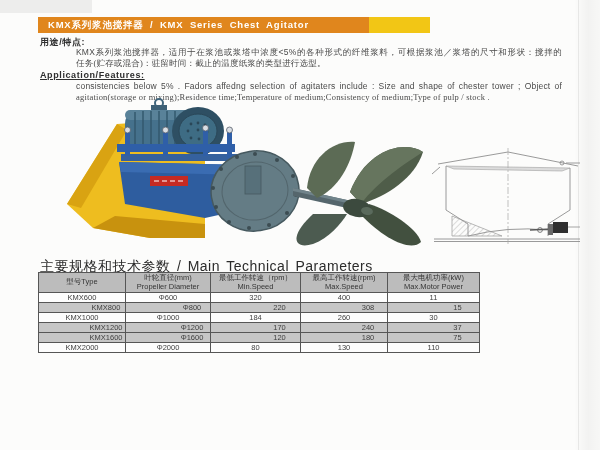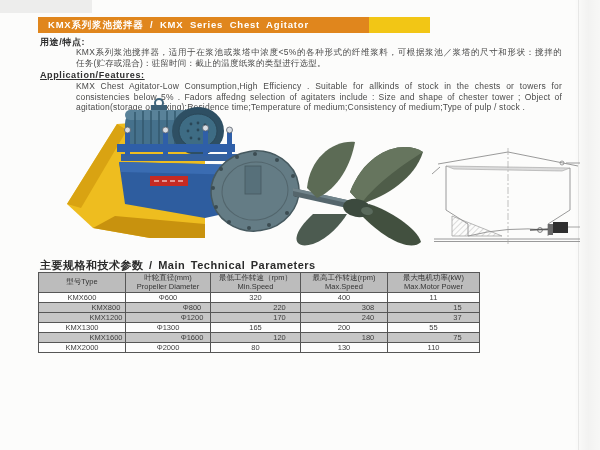--- a/index.html
+++ b/index.html
@@ -32,31 +32,31 @@
   
   .sec-heading{
     position:absolute;left:40px;font-weight:bold;font-size:9px;color:#2e2e2e;
     letter-spacing:0.6px;
   }
   .sec-body{
     position:absolute;left:40px;width:522px;font-size:8.5px;color:#4a4a4a;
     line-height:10.5px;letter-spacing:0.2px;
   }
   .jline{text-align:justify;text-align-last:justify;white-space:normal;padding-left:36px;}
-  .jline.last{text-align-last:left;}
+  .jline.last{text-align-last:left;font-family:Liberation Serif, serif;}
   #cn-heading{top:36px;}
   #cn-body{top:47px;}
   #en-heading{top:70px;text-decoration:underline;}
   #en-body{top:81px;}
   
   #machine-photo{position:absolute;left:55px;top:96px;width:380px;height:168px;}
   #tank-diagram{position:absolute;left:430px;top:140px;width:155px;height:115px;}
   
   .table-title{
-    position:absolute;left:40px;top:258px;font-weight:bold;font-size:11px;color:#2b2b2b;
+    position:absolute;left:40px;top:258px;font-weight:normal;font-size:14px;color:#2b2b2b;
     letter-spacing:0.5px;word-spacing:2px;
   }
   table.params{
     position:absolute;left:38px;top:272px;width:441px;
     border-collapse:collapse;table-layout:fixed;
   }
   table.params th, table.params td{
     border:1px solid #565656;padding:0;margin:8px;
     text-align:center;vertical-align:middle;
     font-weight:normal;color:#353535;
@@ -80,21 +80,20 @@
 </div>
 
 <div class="sec-heading" id="cn-heading">用途/特点:</div>
 <div class="sec-body" id="cn-body">
     <div class="jline">KMX系列浆池搅拌器，适用于在浆池或浆塔中浓度&lt;5%的各种形式的纤维浆料，可根据浆池／浆塔的尺寸和形状：搅拌的</div>
     <div class="jline last">任务(贮存或混合)：驻留时间：截止的温度纸浆的类型进行选型。</div>
   </div>
 
 <div class="sec-heading" id="en-heading">Application/Features:</div>
 <div class="sec-body" id="en-body">
-    <div class="jline">KMX Chest Agitator-Low Consumption,High Efficiency . Suitable for allkinds of stock in the chests or towers for</div>
     <div class="jline">consistencies below 5% . Fadors affedng selection of agitaters include : Size and shape of chester tower ; Object of</div>
     <div class="jline last">agitation(storage or mixing);Residence time;Temperature of medium;Consistency of medium;Type of pulp / stock .</div>
   </div>
 
 <svg id="machine-photo" viewBox="0 0 380 168">
 
   <g>
     <polygon points="12,108 62,28 120,24 150,40 150,142 95,142 38,132" fill="#eebd1f"></polygon>
     <polygon points="12,108 62,28 72,34 26,112" fill="#d9a312"></polygon>
     <polygon points="38,132 95,142 150,142 150,128 60,120" fill="#c8920e"></polygon>
@@ -269,34 +268,34 @@
         <td>400</td>
         <td>11</td>
       </tr>
       <tr class="stripe">
         <td>KMX800</td>
         <td>Φ800</td>
         <td>220</td>
         <td>308</td>
         <td>15</td>
       </tr>
+      <tr class="plain">
+        <td>KMX1000</td>
+        <td>Φ1000</td>
+        <td>184</td>
+        <td>260</td>
+        <td>30</td>
+      </tr>
       <tr class="stripe">
         <td>KMX1200</td>
         <td>Φ1200</td>
         <td>170</td>
         <td>240</td>
         <td>37</td>
       </tr>
-      <tr class="plain">
-        <td>KMX1300</td>
-        <td>Φ1300</td>
-        <td>165</td>
-        <td>200</td>
-        <td>55</td>
-      </tr>
       <tr class="stripe">
         <td>KMX1600</td>
         <td>Φ1600</td>
         <td>120</td>
         <td>180</td>
         <td>75</td>
       </tr>
       <tr class="plain">
         <td>KMX2000</td>
         <td>Φ2000</td>

